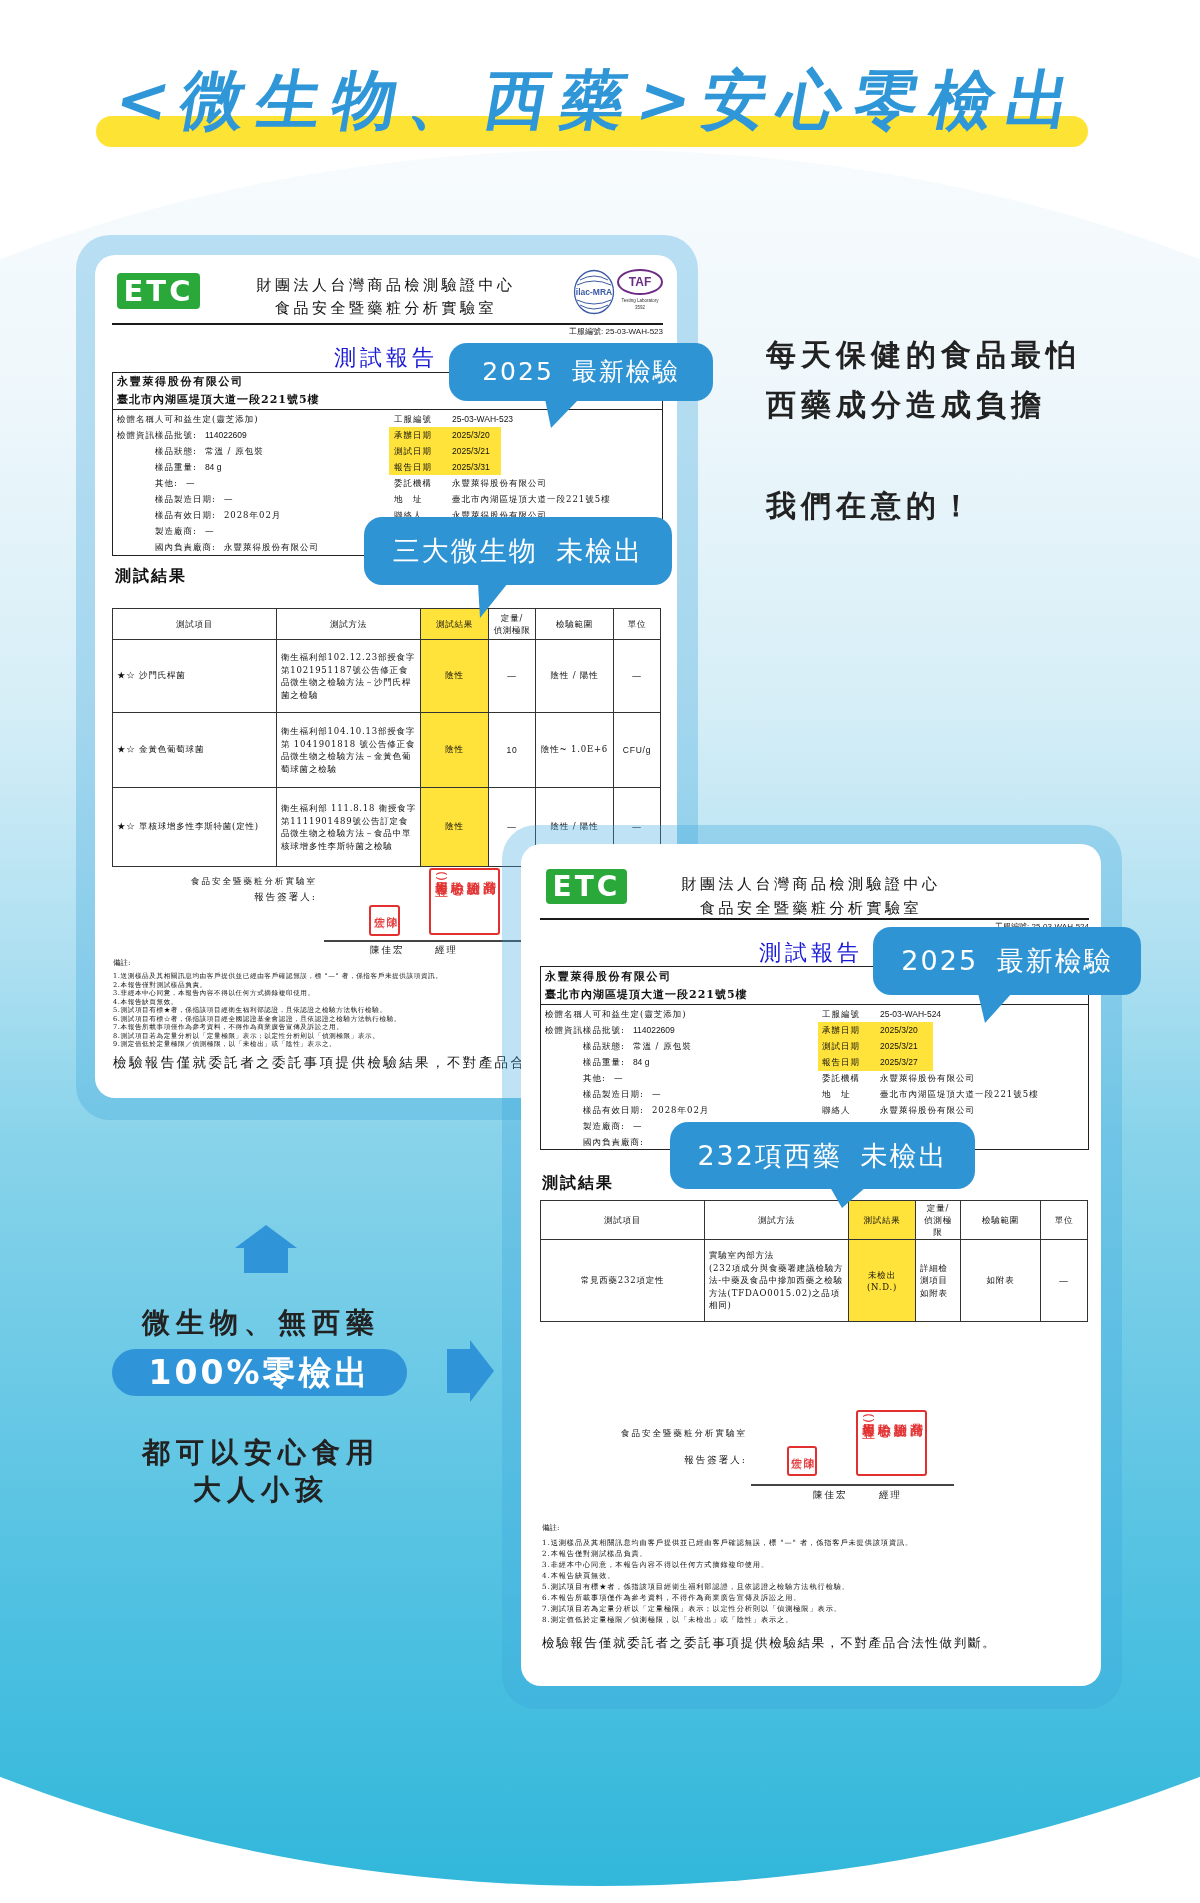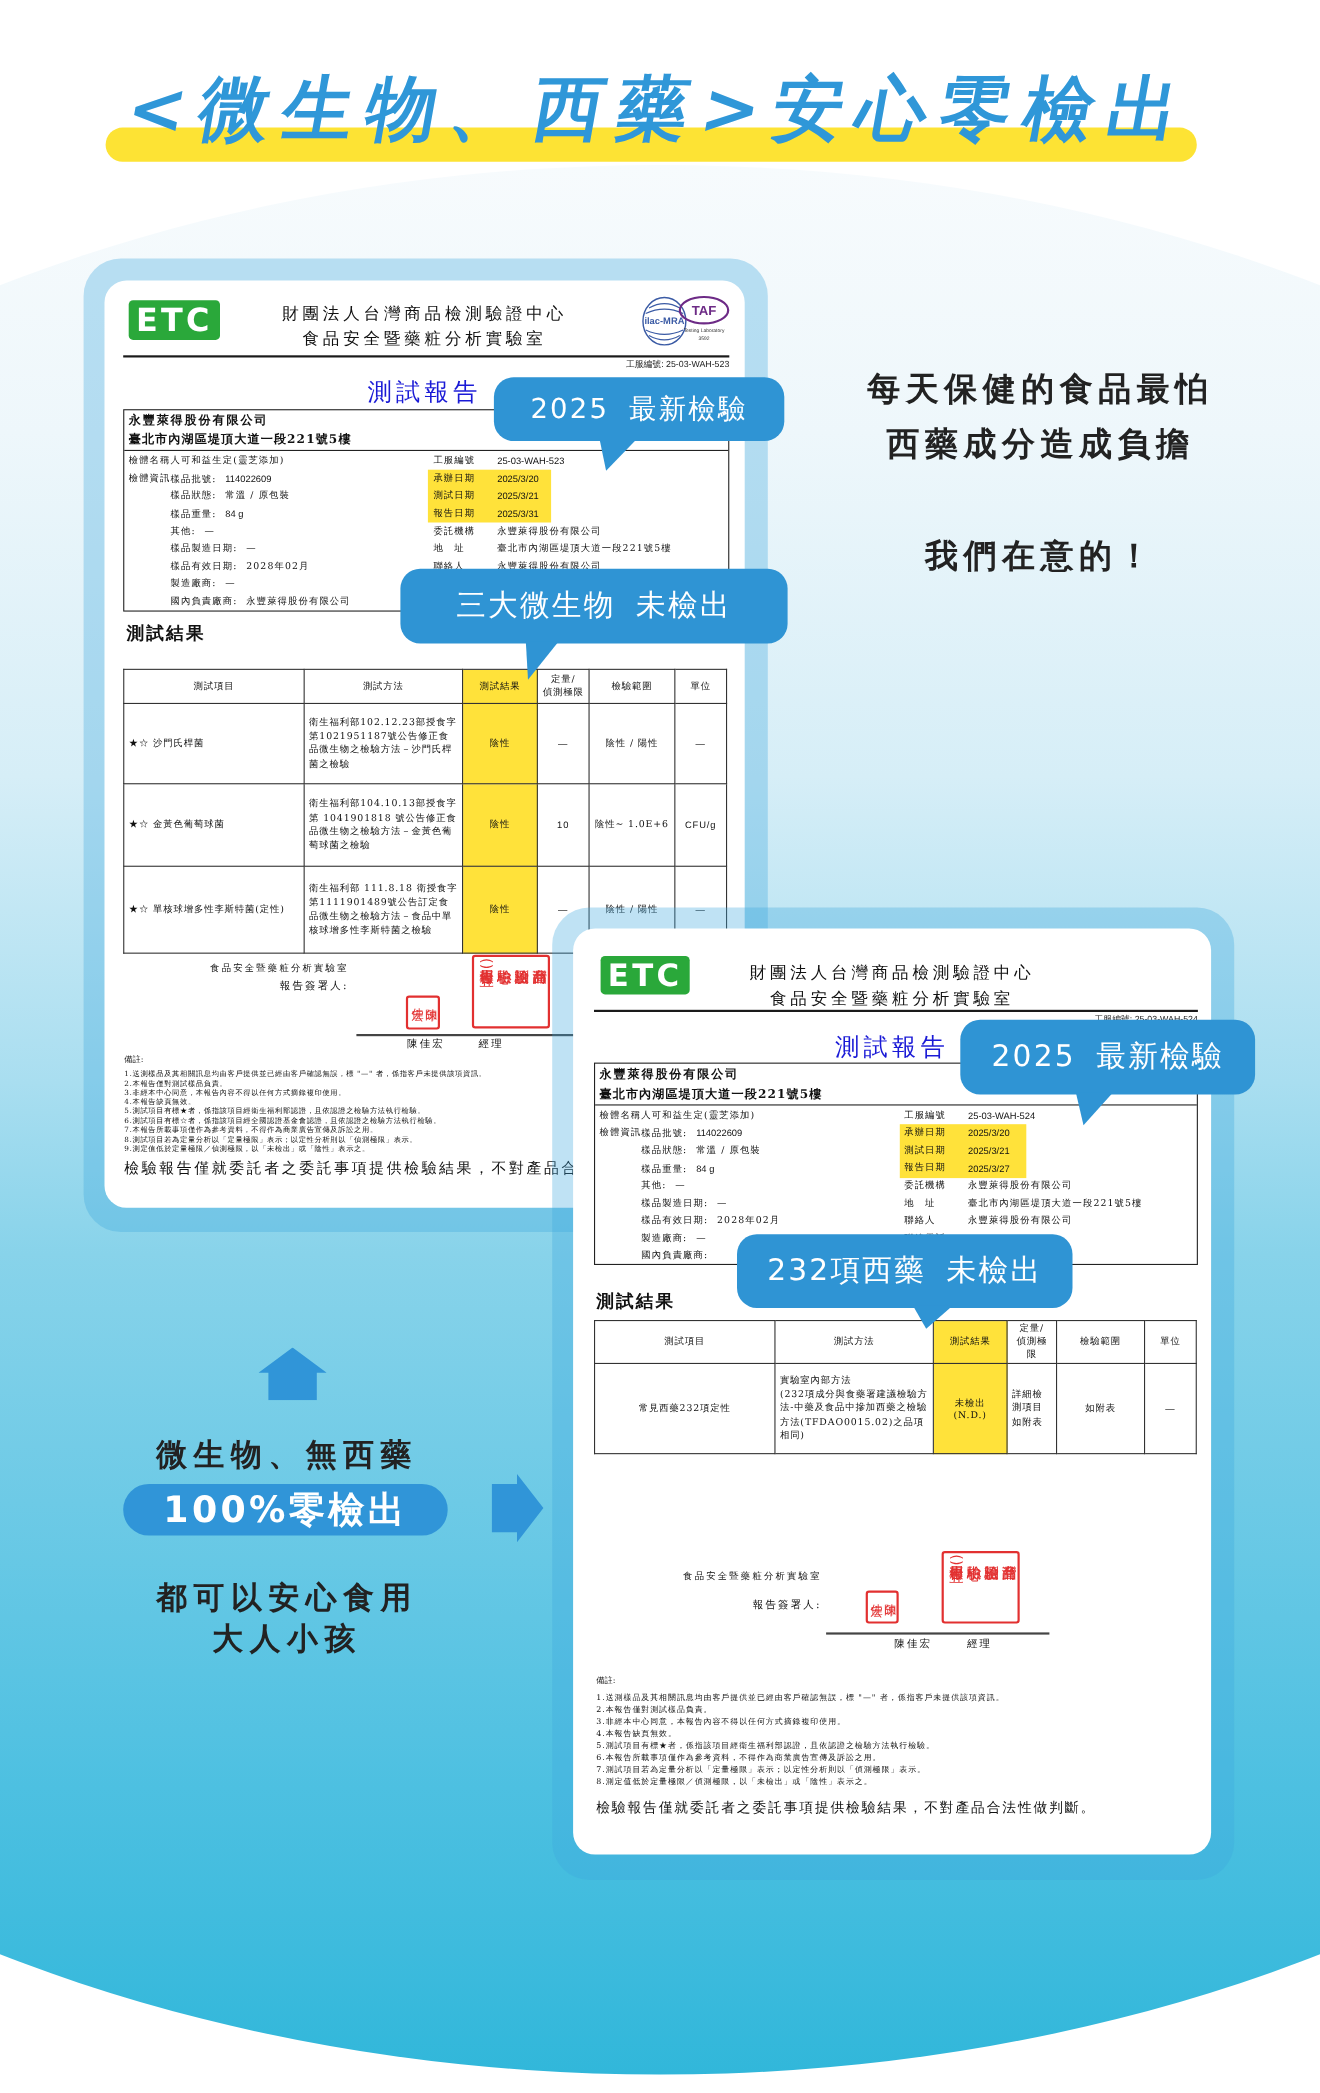--- a/index.html
+++ b/index.html
@@ -11,21 +11,21 @@
 .bg-ellipse{position:absolute;left:-635px;top:150px;width:2470px;height:1736px;border-radius:50%;
   background:linear-gradient(to bottom,#f7fbfd 0%,#eef7fb 14%,#d6eef7 32%,#a9def0 48%,#88d3ea 57%,#6dcae6 70%,#4dc0e1 85%,#31b7da 100%);z-index:0}
 
 
 .hero{position:absolute;left:0;top:0;width:1200px;height:170px;z-index:2}
 .hero-bar{position:absolute;left:96px;top:116px;width:992px;height:31px;border-radius:16px;background:#fde334}
 .hero-title{position:absolute;left:0;top:58px;width:1200px;text-align:center;white-space:nowrap}
 .hero-title span{display:inline-block;font-size:64px;line-height:84px;font-weight:bold;color:#2f97d8;letter-spacing:12px;transform:skewX(-10deg)}
 
 
-.pitch{position:absolute;left:766px;top:330px;width:360px;text-align:center;z-index:2;color:#222;font-weight:bold;font-size:30px;letter-spacing:5px}
+.pitch{position:absolute;left:766px;top:330px;width:360px;text-align:left;z-index:2;color:#222;font-weight:bold;font-size:30px;letter-spacing:5px}
 .pitch-line{height:50.3px;line-height:50.3px;white-space:nowrap}
 .pitch-gap{height:50.3px}
 
 
 .up-arrow{position:absolute;left:235px;top:1225px;width:62px;height:48px;z-index:2}
 .summary-headline{position:absolute;left:100px;top:1303px;width:322px;text-align:center;font-size:28px;line-height:40px;font-weight:bold;color:#222;letter-spacing:6px;z-index:2;white-space:nowrap}
 .summary-pill{position:absolute;left:112px;top:1349px;width:295px;height:47px;border-radius:24px;background:#3095d8;color:#fff;text-align:center;font-size:33px;line-height:47px;letter-spacing:3px;font-weight:bold;z-index:2;white-space:nowrap}
 .right-arrow{position:absolute;left:447px;top:1340px;width:48px;height:64px;z-index:2}
 .summary-tagline{position:absolute;left:100px;top:1434px;width:322px;text-align:center;font-size:28px;line-height:37px;font-weight:bold;color:#222;letter-spacing:6px;z-index:2;white-space:nowrap}
 
@@ -122,21 +122,21 @@
 <div class="summary-tagline">
   <div>都可以安心食用</div>
   <div>大人小孩</div>
 </div>
 
 <div class="frame frame-left"></div>
 <div class="doc doc-left">
   <div class="etc-logo" style="left:22px;top:18px;width:83px;height:36px;font-size:29px;line-height:36px">ETC</div>
   <div class="doc-title" style="top:21px">財團法人台灣商品檢測驗證中心</div>
   <div class="doc-title" style="top:44px">食品安全暨藥粧分析實驗室</div>
-  <div class="a" style="left:488px;top:14px;width:42px;height:46px">
+  <div class="a" style="left:478px;top:14px;width:42px;height:46px">
     <svg width="42" height="46" viewBox="0 0 42 46">
       <ellipse cx="21" cy="23" rx="19.5" ry="21.5" fill="#fff" stroke="#3b5ba5" stroke-width="1.3"></ellipse>
       <path d="M7 11 Q21 3 35 11 M4 16 Q21 8 38 16 M4 31 Q21 39 38 31 M7 36 Q21 44 35 36" stroke="#3b5ba5" stroke-width="1" fill="none"></path>
       <text x="21" y="26" text-anchor="middle" font-size="8.5" font-weight="bold" fill="#3b5ba5" font-family="Liberation Sans, sans-serif">ilac-MRA</text>
     </svg>
   </div>
   <div class="a" style="left:520px;top:14px;width:50px;height:46px">
     <div class="taf-oval">TAF</div>
     <div class="taf-sub" style="top:29px">Testing Laboratory</div>
     <div class="taf-sub" style="top:36px">3592</div>
@@ -270,21 +270,21 @@
     <div>8.測試項目若為定量分析以「定量極限」表示；以定性分析則以「偵測極限」表示。</div>
     <div>9.測定值低於定量極限／偵測極限，以「未檢出」或「陰性」表示之。</div>
   </div>
   <div class="disclaimer" style="left:18px;top:799px;font-size:13.5px;letter-spacing:2.4px">檢驗報告僅就委託者之委託事項提供檢驗結果，不對產品合法性</div>
 </div>
 
 <div class="bubble" style="left:449px;top:343px;width:264px;height:58px;font-size:25px;line-height:58px;z-index:3">2025 最新檢驗</div>
 <svg class="bubble-tail" style="left:541px;top:399px;z-index:3" width="40" height="30" viewBox="0 0 40 30">
     <polygon points="4,0 38,0 10,29" fill="#2f94d4"></polygon>
   </svg>
-<div class="bubble" style="left:364px;top:517px;width:352px;height:68px;font-size:27px;line-height:68px;z-index:3">三大微生物 未檢出</div>
+<div class="bubble" style="left:364px;top:517px;width:308px;height:68px;font-size:27px;line-height:68px;z-index:3">三大微生物 未檢出</div>
 <svg class="bubble-tail" style="left:474px;top:583px;z-index:3" width="38" height="36" viewBox="0 0 38 36">
     <polygon points="4,0 34,0 6,35" fill="#2f94d4"></polygon>
   </svg>
 
 <div class="frame frame-right"></div>
 <div class="doc doc-right">
   <div class="etc-logo" style="left:25px;top:25px;width:81px;height:35px;font-size:28px;line-height:35px">ETC</div>
   <div class="doc-title" style="top:31px">財團法人台灣商品檢測驗證中心</div>
   <div class="doc-title" style="top:55px">食品安全暨藥粧分析實驗室</div>
   <div class="rule" style="left:19px;top:74px;width:549px"></div>

